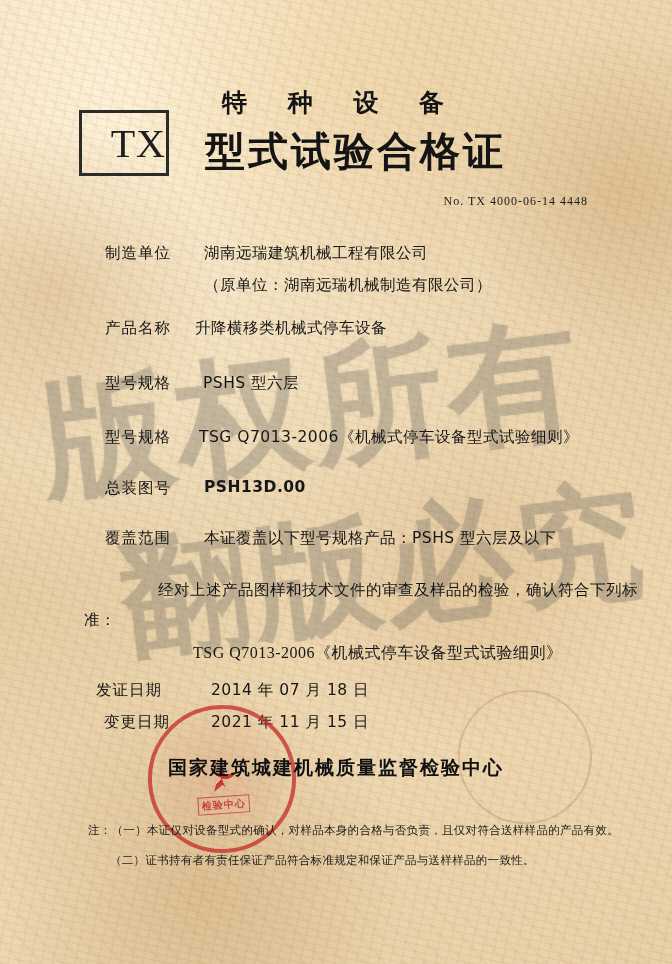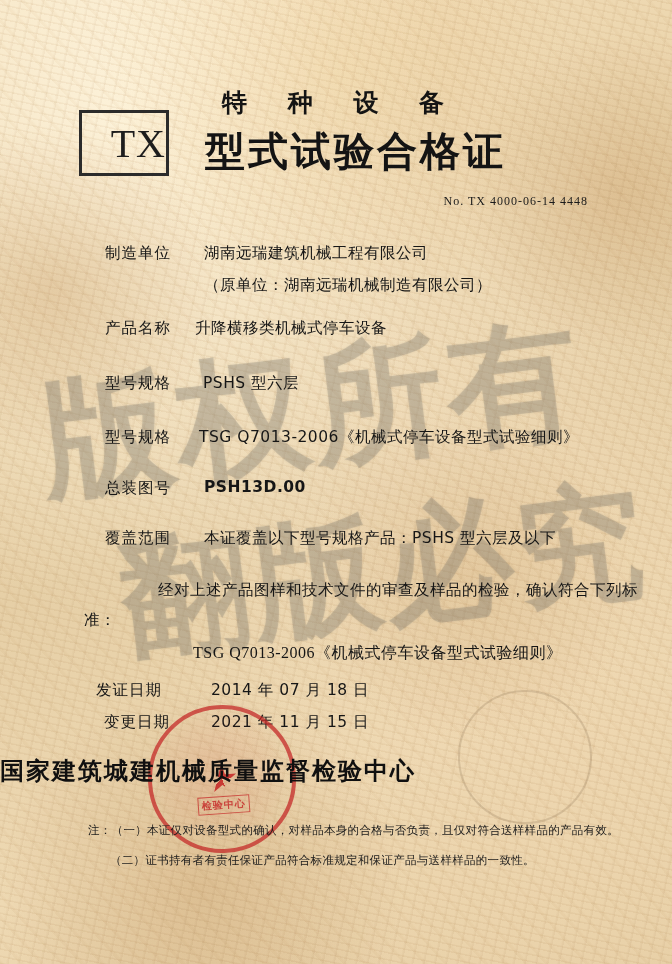--- a/index.html
+++ b/index.html
@@ -105,22 +105,23 @@
     font-size:15.5px;color:#161616;
     letter-spacing:0.5px;
   }
   .std-line{
     position:absolute;
     font-family:"Liberation Serif", serif;
     font-size:16px;color:#161616;letter-spacing:0.5px;
   }
   .org{
     position:absolute;left:0;right:0;top:755px;
-    font-family:"DejaVu Sans", sans-serif;
-    font-size:24px;font-weight:bold;color:#101010;
+    text-align:center;
+    font-family:"DejaVu Sans", sans-serif;
+    font-size:19px;font-weight:bold;color:#101010;
     letter-spacing:2px;
   }
   .note{
     position:absolute;
     font-family:"DejaVu Sans", sans-serif;
     font-size:11.5px;color:#1b1b1b;letter-spacing:0.3px;
   }
 
   
   .seal{

